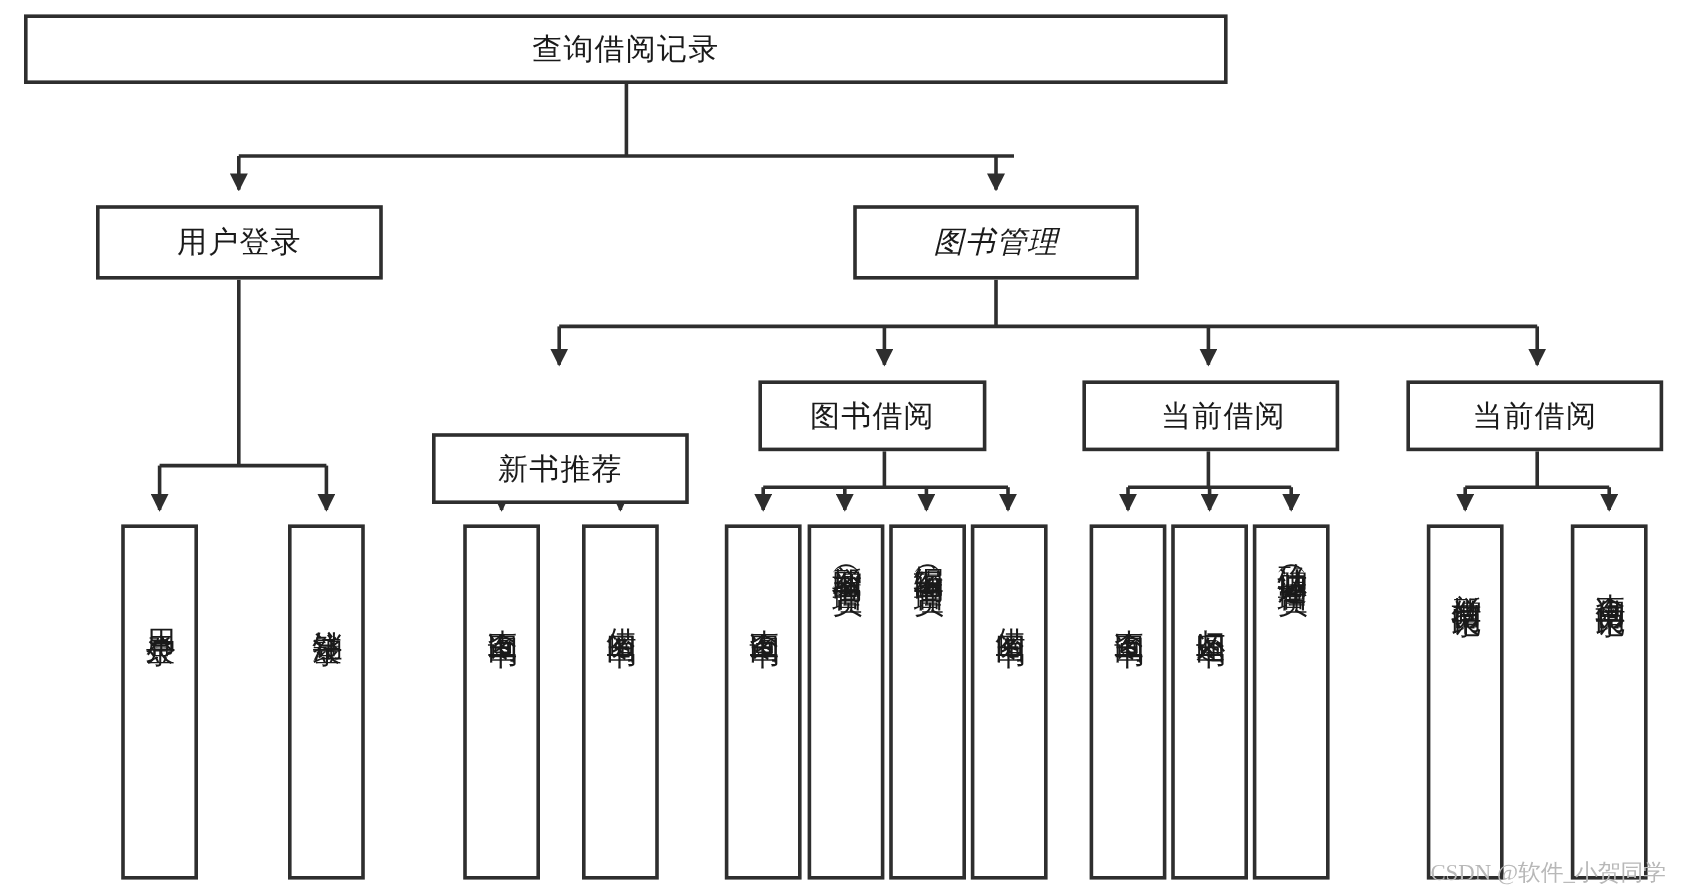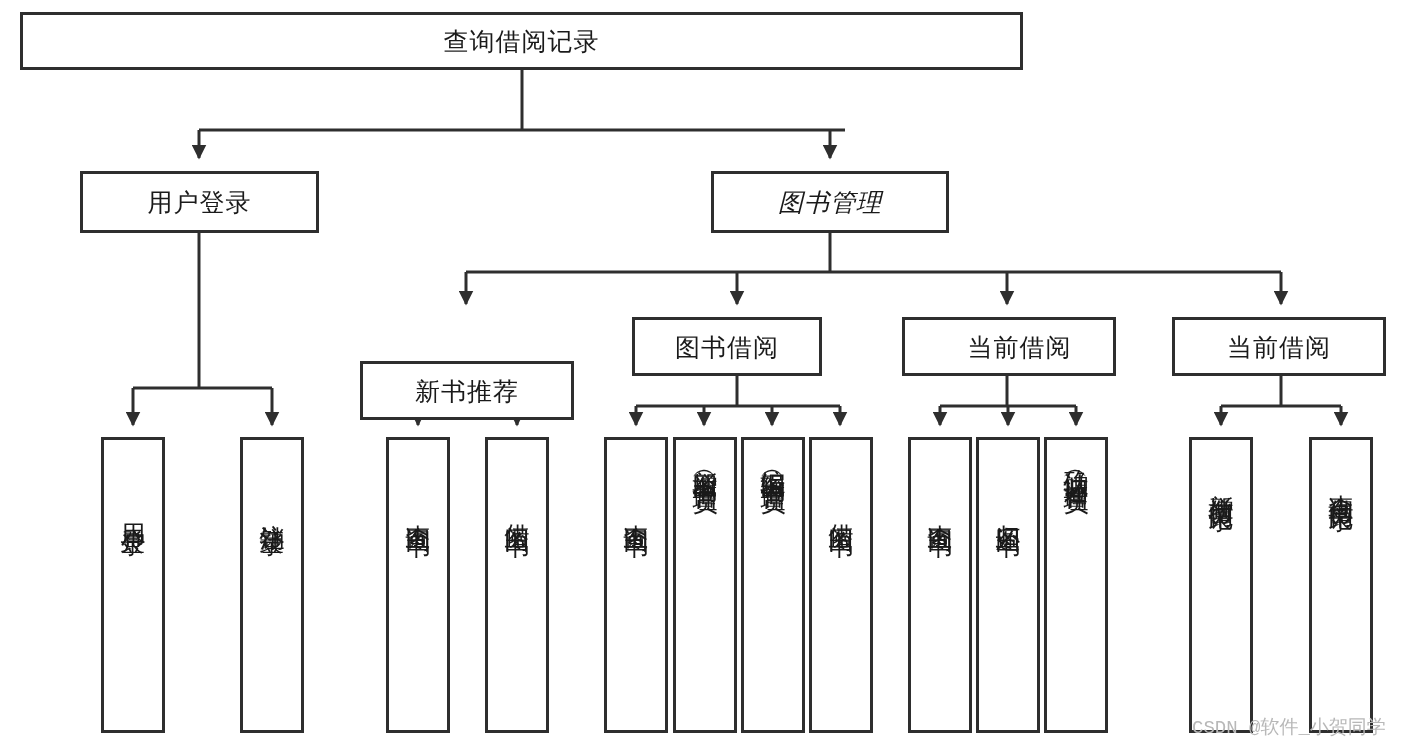--- a/index.html
+++ b/index.html
@@ -71,21 +71,21 @@
   }
   .node.vert.mid .node-label {
     margin-top: 30px;
   }
   .watermark {
     position: absolute;
     color: #b8b8b8;
     font-size: 19px;
     white-space: nowrap;
     z-index: 5;
-    font-family: Liberation Mono, monospace;
+    font-family: Liberation Serif, serif;
   }
 </style>
 </head>
 <body>
 
 <div id="canvas">
 
   <svg id="edges" viewBox="0 0 1405 747" width="1405" height="747">
     <defs>
       <marker id="arrow" viewBox="0 0 10 10" refX="9" refY="5" markerWidth="5" markerHeight="5" orient="auto-start-reverse">

